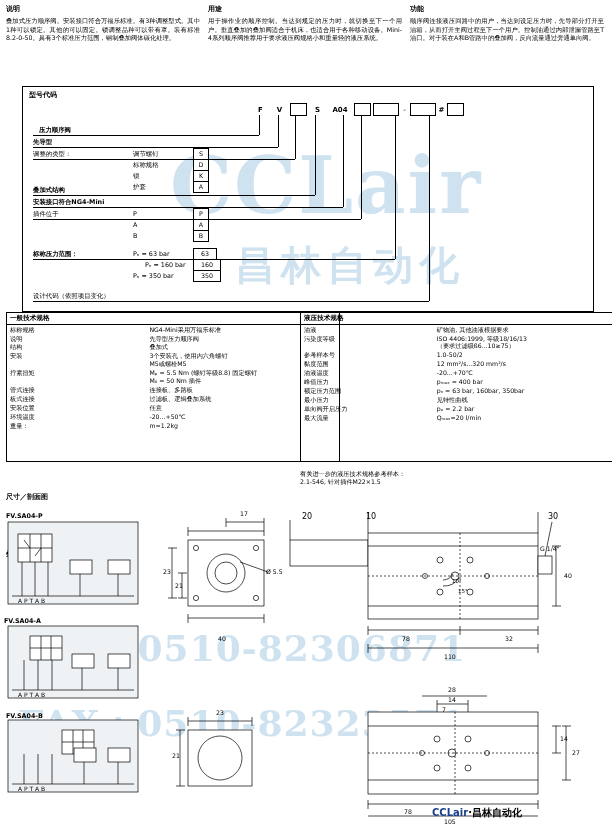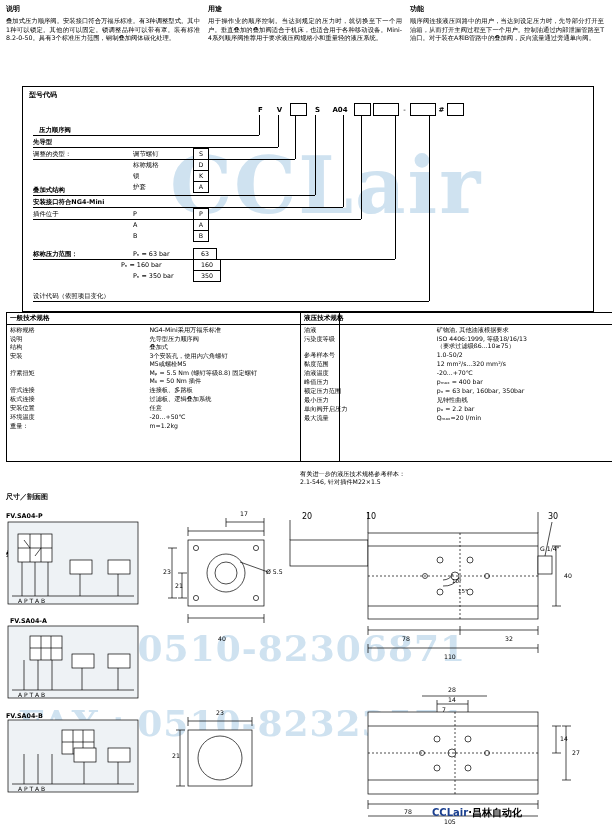--- a/index.html
+++ b/index.html
@@ -70,20 +70,21 @@
 
   .footer{position:absolute;left:432px;top:806px;font-size:10px;font-weight:bold;}
   .footer .blue{color:#1a3f8f;}
 </style>
 </head>
 <body>
 
 <div class="page">
 
   <div class="wm wm-cclair">CCLair</div>
+  <div class="wm wm-cn">昌林自动化</div>
   <div class="wm wm-tel">TEL：0510-82306871</div>
   <div class="wm wm-fax">FAX：0510-82323571</div>
 
   <div class="topcols">
     <div class="topcol">
       <h4>说明</h4>
       <p>叠加式压力顺序阀。安装接口符合万福乐标准。有3种调整型式。其中1种可以锁定。其他的可以固定。锁调整品种可以带有罩。装有标准8.2-0-50。具有3个标准压力范围，钢制叠加阀体碳化处理。</p>
     </div>
     <div class="topcol">
       <h4>用途</h4>
@@ -156,21 +157,21 @@
     <div class="crow" style="left:110px;top:123px;">P</div>
     <div class="sq" style="left:170px;top:121px;">P</div>
     <div class="crow" style="left:110px;top:134px;">A</div>
     <div class="sq" style="left:170px;top:132px;">A</div>
     <div class="crow" style="left:110px;top:145px;">B</div>
     <div class="sq" style="left:170px;top:143px;">B</div>
 
     <div class="crow cbold" style="left:10px;top:163px;">标称压力范围：</div>
     <div class="crow" style="left:110px;top:163px;">Pₙ = 63 bar</div>
     <div class="sq w2" style="left:170px;top:161px;">63</div>
-    <div class="crow" style="left:98px;top:174px;">Pₙ = 160 bar</div>
+    <div class="crow" style="left:122px;top:174px;">Pₙ = 160 bar</div>
     <div class="sq w3" style="left:170px;top:172px;">160</div>
     <div class="crow" style="left:110px;top:185px;">Pₙ = 350 bar</div>
     <div class="sq w3" style="left:170px;top:183px;">350</div>
 
     <div class="crow" style="left:10px;top:205px;">设计代码（依照项目变化）</div>
   </div>
 
   <div class="spec specL">
     <div class="title">一般技术规格</div>
     <table>
@@ -270,21 +271,21 @@
       </table>
   </div>
 
   <div class="note" style="white-space:pre-line">有关进一步的液压技术规格参考样本：
 2.1-546, 针对插件M22×1.5</div>
 
   <div class="dimhdr">尺寸／剖面图</div>
   <div class="stackhdr">叠加阀结构</div>
 
   <div class="lbl-fv" style="left:6px;top:512px;">FV.SA04-P</div>
-  <div class="lbl-fv" style="left:10px;top:617px;">FV.SA04-A</div>
+  <div class="lbl-fv" style="left:4px;top:617px;">FV.SA04-A</div>
   <div class="lbl-fv" style="left:6px;top:712px;">FV.SA04-B</div>
 
   <svg width="612" height="827">
     <g stroke="#000" fill="none" stroke-width="0.7">
 
       <rect x="8" y="522" width="130" height="82" fill="#eef2f5"></rect>
       <rect x="18" y="534" width="34" height="28" fill="#fff"></rect>
       <path d="M18 548 L52 548 M30 534 L30 562 M41 534 L41 562"></path>
       <path d="M24 540 l6 8 M35 556 l6 -8"></path>
       <line x1="12" y1="596" x2="134" y2="596"></line>

